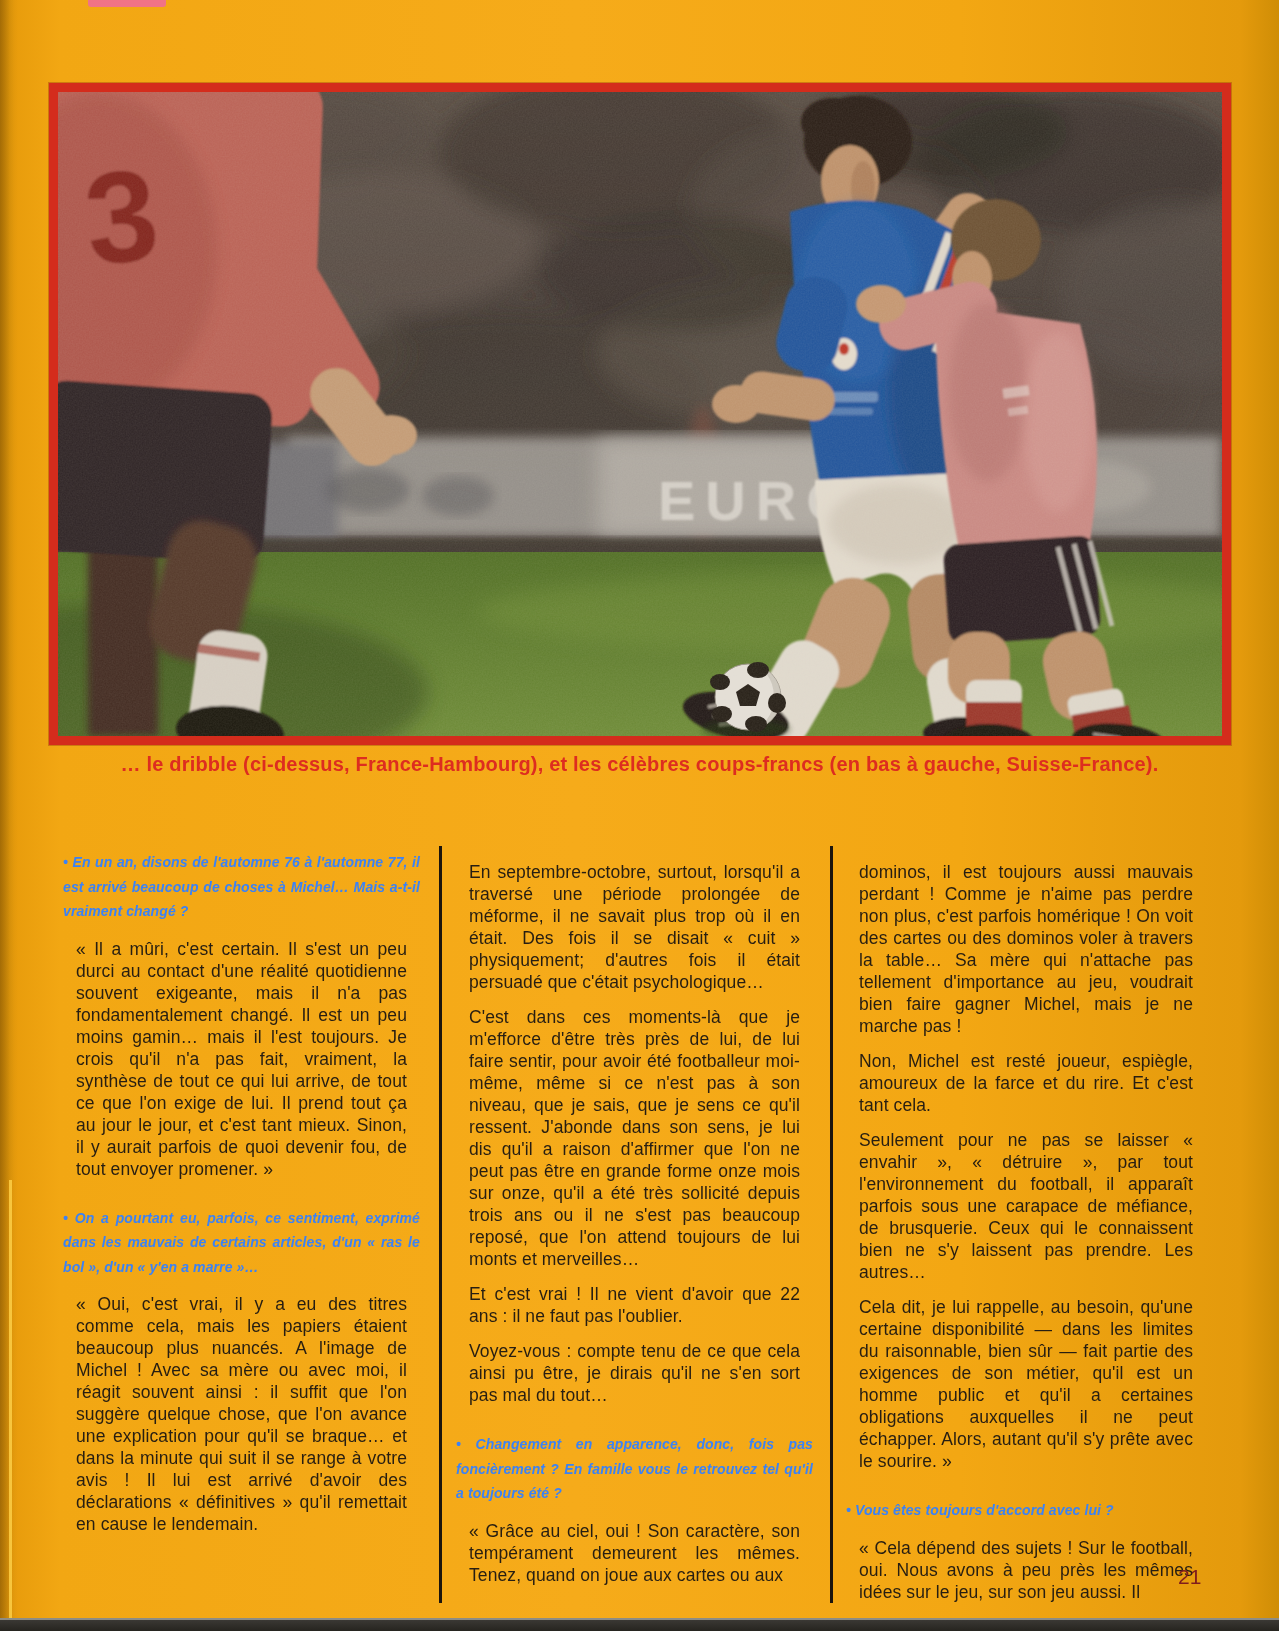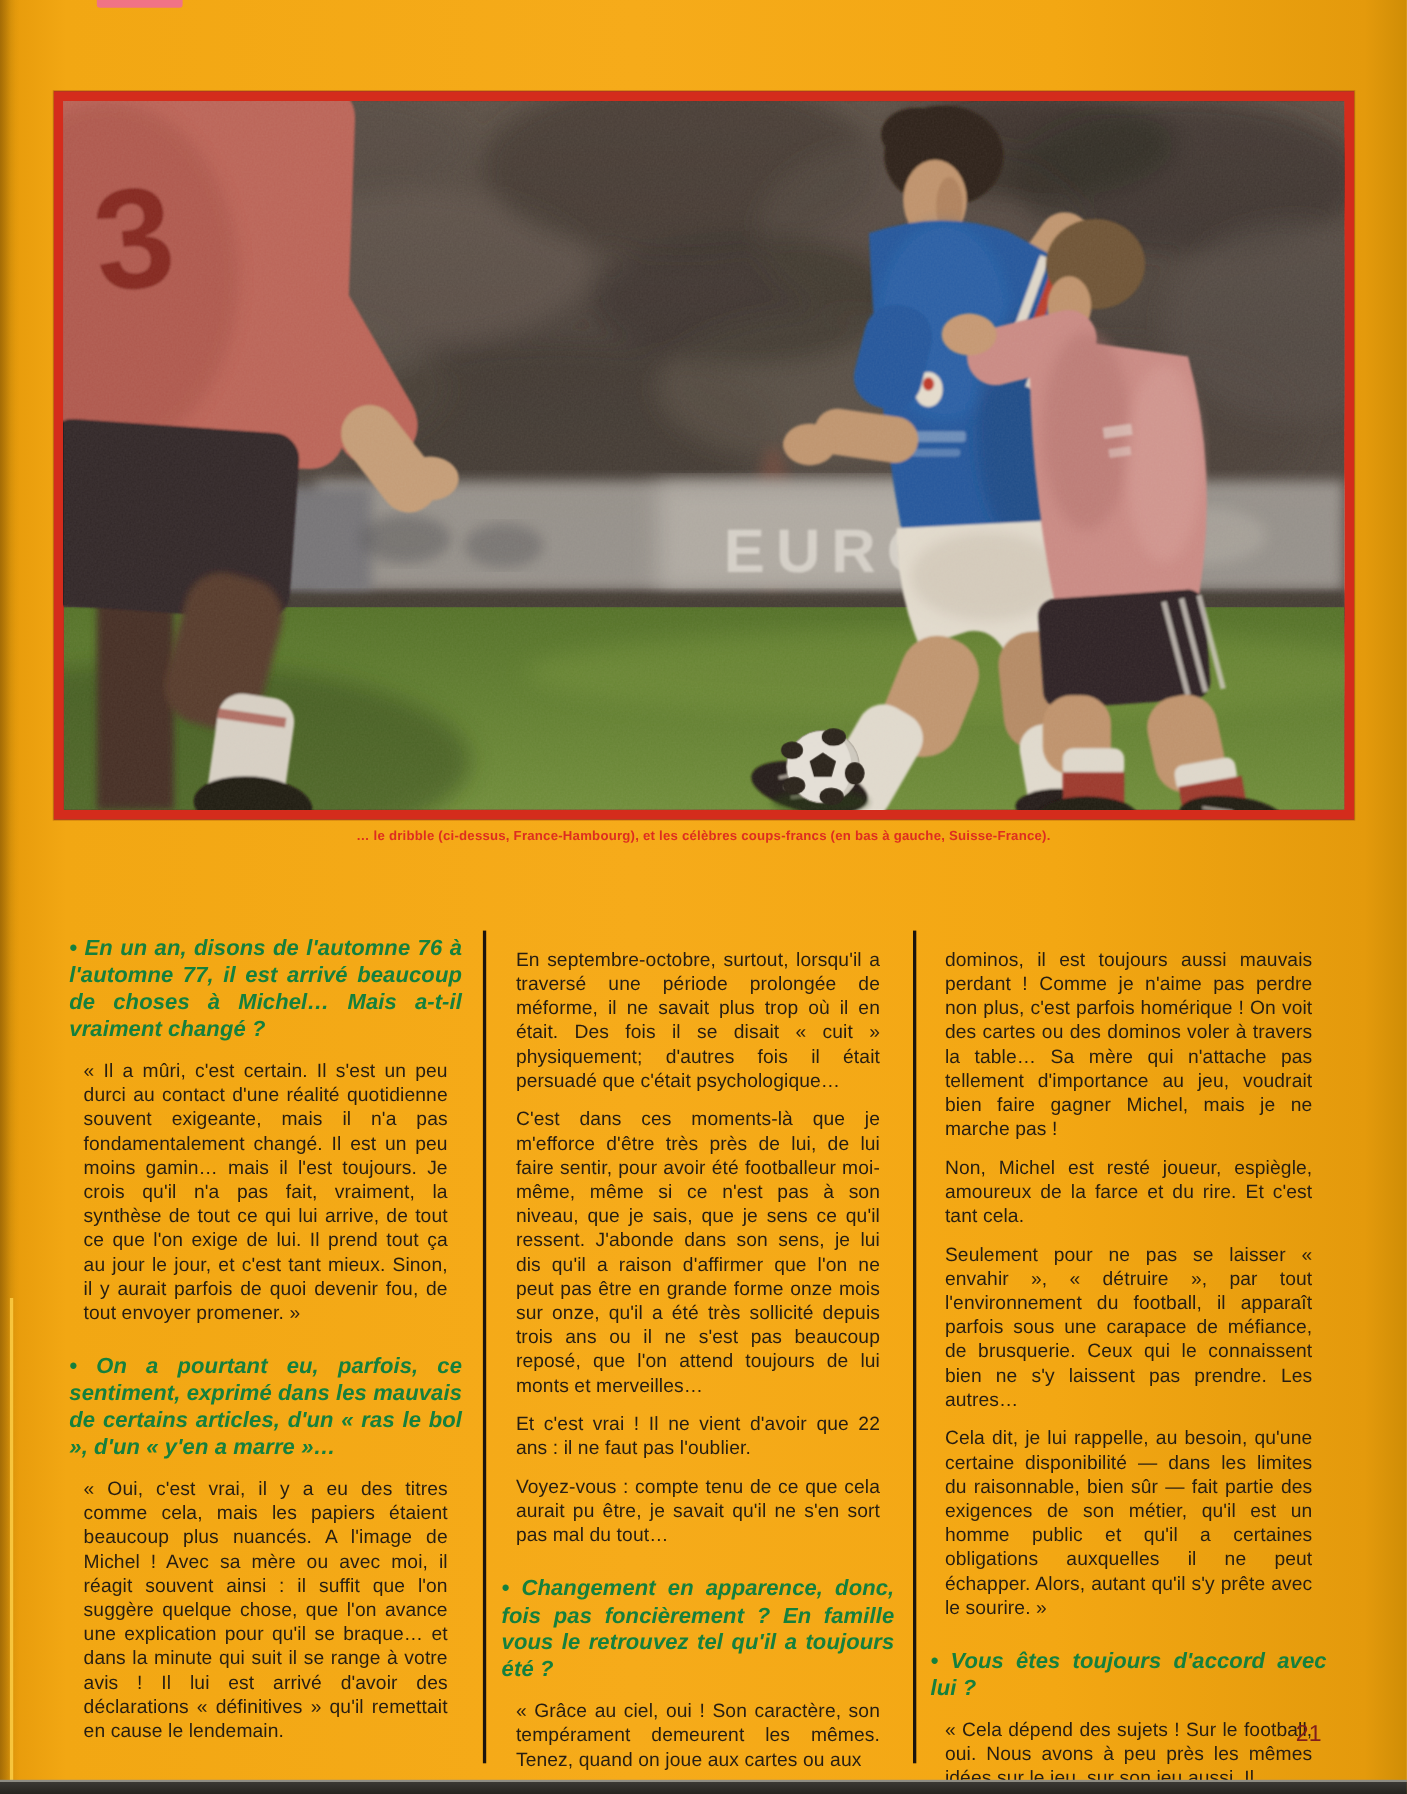--- a/index.html
+++ b/index.html
@@ -15,34 +15,34 @@
   .bottom-strip{position:absolute;left:0;bottom:0;width:100%;height:13px;
     background:linear-gradient(180deg,#8d8c84 0 2px,#3a3834 2px,#26241f 100%);}
   .photo-frame{
     position:absolute;left:49px;top:83px;width:1182px;height:662px;box-sizing:border-box;
     border:9px solid #d42c1c;background:#47403c;margin:0;
     box-shadow:0 0 0 1px rgba(140,40,10,.35);
   }
   .photo-frame svg{display:block;width:100%;height:100%;}
   .caption{
     position:absolute;left:0;top:753px;width:1279px;text-align:center;
-    font-weight:bold;font-size:12px;letter-spacing:.2px;color:#dd2d20;
+    font-weight:bold;font-size:20px;letter-spacing:.2px;color:#dd2d20;
   }
   .col{
     position:absolute;top:848px;width:357px;text-align:justify;
     font-size:17.5px;line-height:22px;color:#271e12;
     letter-spacing:.1px;
   }
   .col-1{left:63px;}
   .col-2{left:456px;}
   .col-3{left:846px;width:360px;}
   .col p{margin:13px;}
   .col p.q{
-    font-weight:bold;font-style:italic;font-size:20px;line-height:24.5px;
-    margin:26px 0 14px 0;color:#15803d;
+    font-weight:bold;font-style:italic;font-size:14px;line-height:24.5px;
+    margin:26px 0 14px 0;color:#3b82f6;
   }
   .col p.q:first-child{margin-top:2px;}
   .vrule{position:absolute;top:846px;width:3px;height:757px;background:#1c150d;}
   .vrule-1{left:439px;}
   .vrule-2{left:830px;}
   .page-num{position:absolute;left:1178px;top:1565px;font-size:21px;color:#7f1d1d;}
 </style>
 </head>
 <body>
 
@@ -221,21 +221,21 @@
       <p class="q">• On a pourtant eu, parfois, ce sentiment, exprimé dans les mauvais de certains articles, d'un « ras le bol », d'un « y'en a marre »…</p>
       <p class="a">« Oui, c'est vrai, il y a eu des titres comme cela, mais les papiers étaient beaucoup plus nuancés. A l'image de Michel ! Avec sa mère ou avec moi, il réagit souvent ainsi : il suffit que l'on suggère quelque chose, que l'on avance une explication pour qu'il se braque… et dans la minute qui suit il se range à votre avis ! Il lui est arrivé d'avoir des déclarations « définitives » qu'il remettait en cause le lendemain.</p>
     </section>
 
     <div class="vrule vrule-1"></div>
 
     <section class="col col-2">
       <p class="a">En septembre-octobre, surtout, lorsqu'il a traversé une période prolongée de méforme, il ne savait plus trop où il en était. Des fois il se disait « cuit » physiquement; d'autres fois il était persuadé que c'était psychologique…</p>
       <p class="a">C'est dans ces moments-là que je m'efforce d'être très près de lui, de lui faire sentir, pour avoir été footballeur moi-même, même si ce n'est pas à son niveau, que je sais, que je sens ce qu'il ressent. J'abonde dans son sens, je lui dis qu'il a raison d'affirmer que l'on ne peut pas être en grande forme onze mois sur onze, qu'il a été très sollicité depuis trois ans ou il ne s'est pas beaucoup reposé, que l'on attend toujours de lui monts et merveilles…</p>
       <p class="a">Et c'est vrai ! Il ne vient d'avoir que 22 ans : il ne faut pas l'oublier.</p>
-      <p class="a">Voyez-vous : compte tenu de ce que cela aurait pu être, je savait qu'il ne s'en sort pas mal du tout…</p>
+      <p class="a">Voyez-vous : compte tenu de ce que cela ainsi pu être, je dirais qu'il ne s'en sort pas mal du tout…</p>
       <p class="q">• Changement en apparence, donc, fois pas foncièrement ? En famille vous le retrouvez tel qu'il a toujours été ?</p>
       <p class="a">« Grâce au ciel, oui ! Son caractère, son tempérament demeurent les mêmes. Tenez, quand on joue aux cartes ou aux</p>
     </section>
 
     <div class="vrule vrule-2"></div>
 
     <section class="col col-3">
       <p class="a">dominos, il est toujours aussi mauvais perdant ! Comme je n'aime pas perdre non plus, c'est parfois homérique ! On voit des cartes ou des dominos voler à travers la table… Sa mère qui n'attache pas tellement d'importance au jeu, voudrait bien faire gagner Michel, mais je ne marche pas !</p>
       <p class="a">Non, Michel est resté joueur, espiègle, amoureux de la farce et du rire. Et c'est tant cela.</p>
       <p class="a">Seulement pour ne pas se laisser « envahir », « détruire », par tout l'environnement du football, il apparaît parfois sous une carapace de méfiance, de brusquerie. Ceux qui le connaissent bien ne s'y laissent pas prendre. Les autres…</p>

